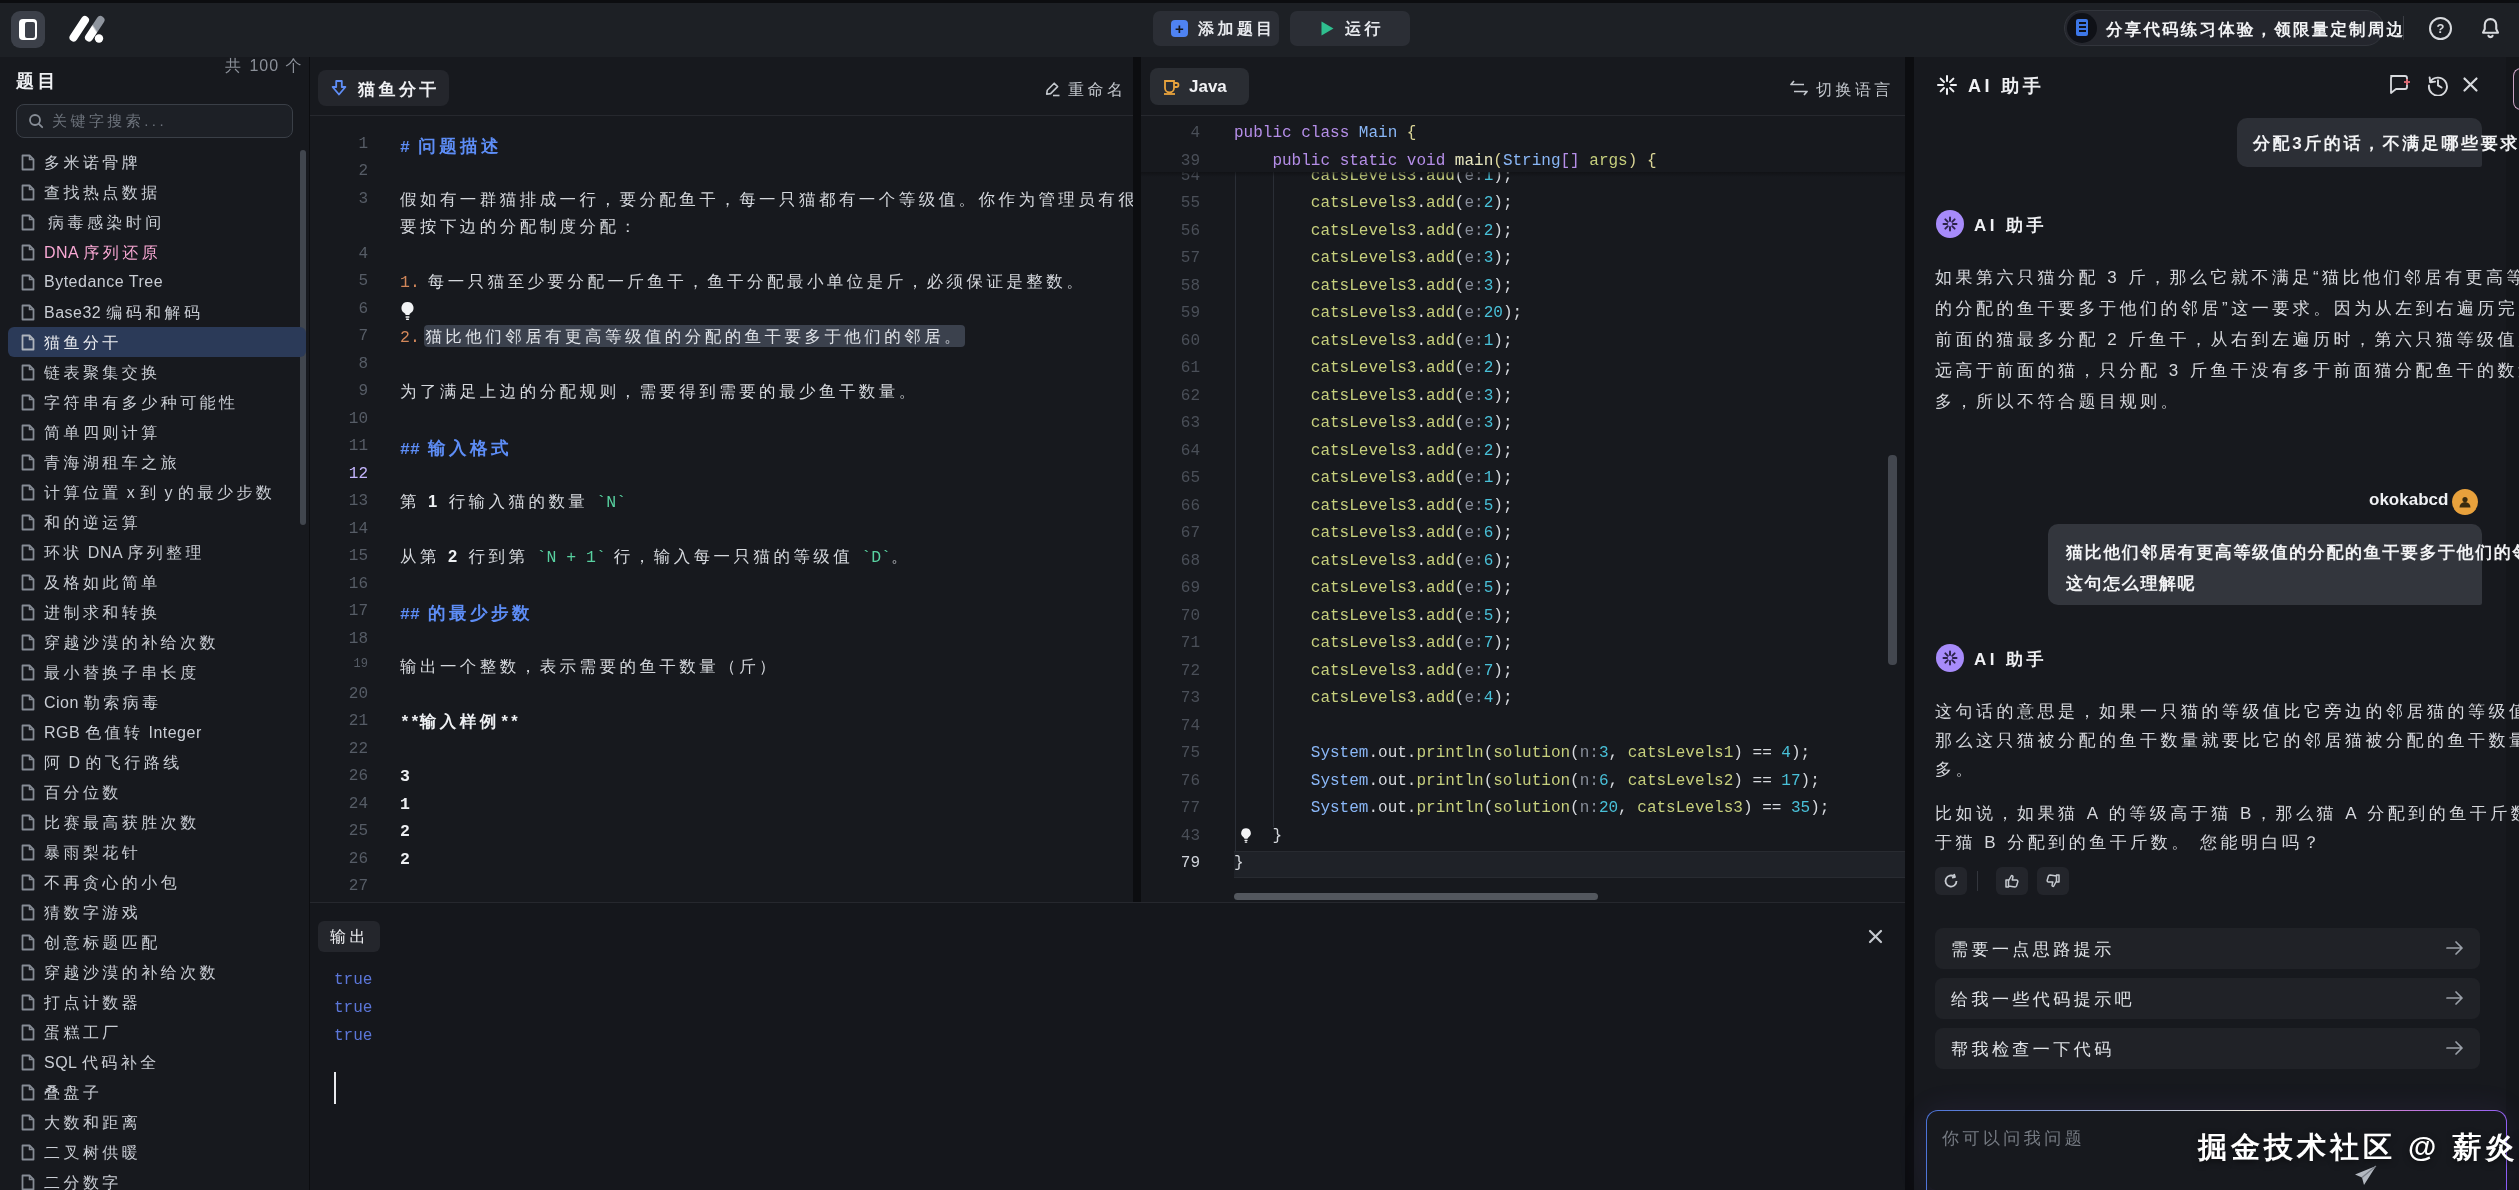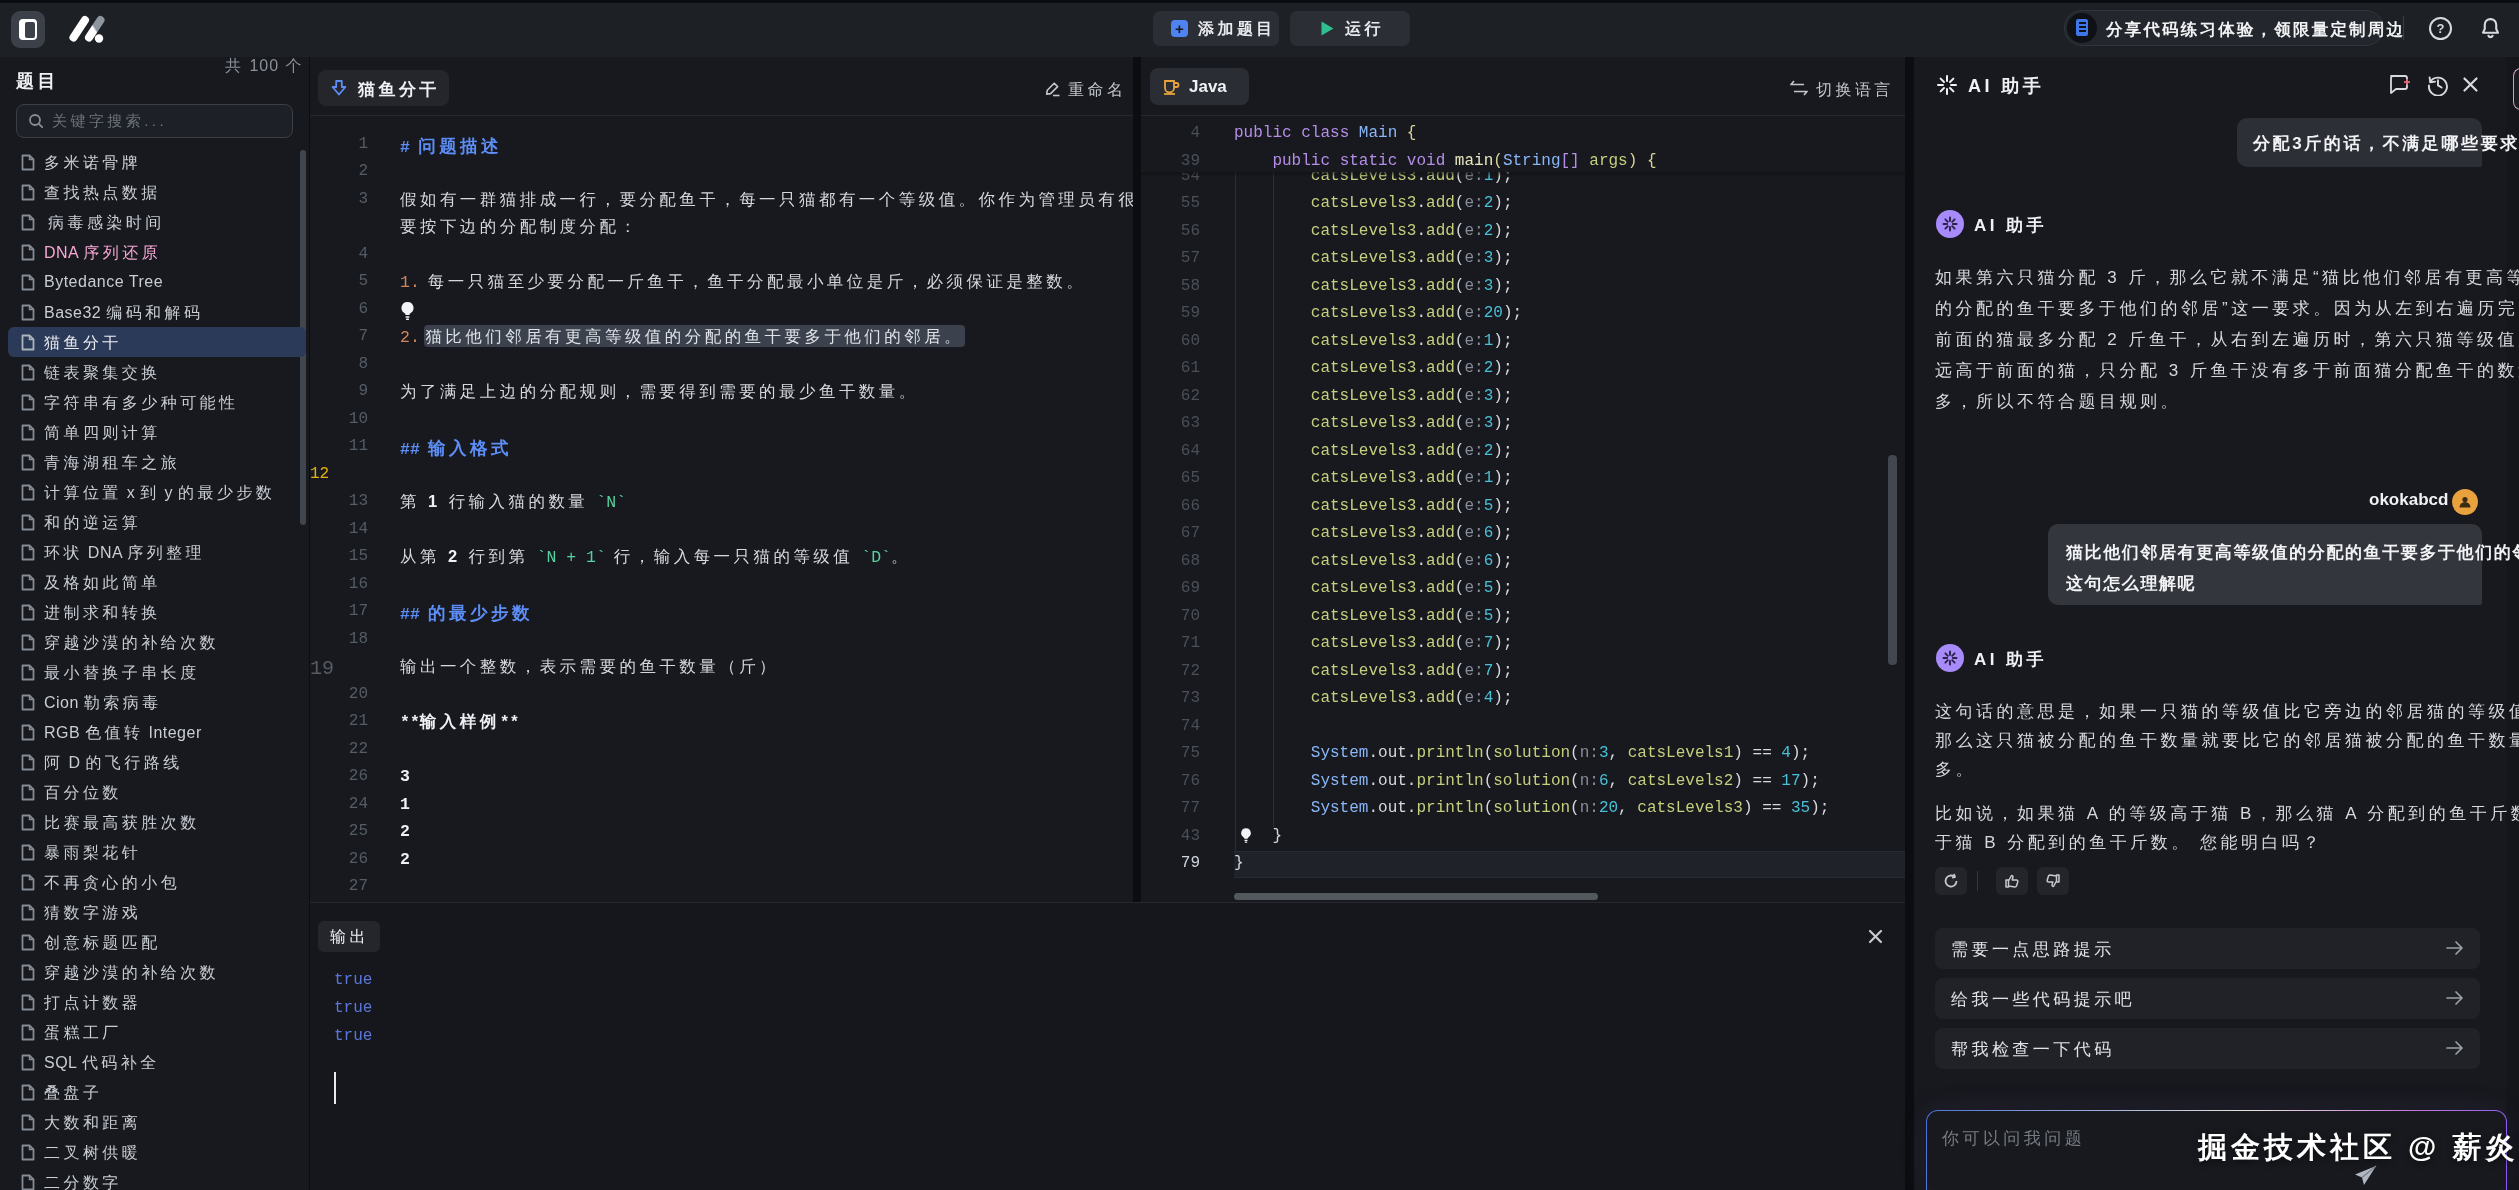--- a/index.html
+++ b/index.html
@@ -282,35 +282,35 @@
 <div class="abs mono" style="left:310px;top:327.0px;width:58px;text-align:right;color:#565c66;font-size:16px">7</div>
       <div class="abs" style="left:400px;top:326.0px;font-size:16.5px;color:#d5d8dd;white-space:nowrap"><span class="mono" style="color:#d2875a">2.</span><span> </span><span class="cjk" style="background:#3b414d;border-radius:4px;padding:2px 1px;color:#dfe2e7">猫比他们邻居有更高等级值的分配的鱼干要多于他们的邻居。</span></div>
 <div class="abs mono" style="left:310px;top:354.5px;width:58px;text-align:right;color:#565c66;font-size:16px">8</div>
       <div class="abs" style="left:400px;top:353.5px;font-size:16.5px;color:#d5d8dd;white-space:nowrap"></div>
 <div class="abs mono" style="left:310px;top:382.0px;width:58px;text-align:right;color:#565c66;font-size:16px">9</div>
       <div class="abs" style="left:400px;top:381.0px;font-size:16.5px;color:#d5d8dd;white-space:nowrap"><span class="cjk">为了满足上边的分配规则，需要得到需要的最少鱼干数量。</span></div>
 <div class="abs mono" style="left:310px;top:409.5px;width:58px;text-align:right;color:#565c66;font-size:16px">10</div>
       <div class="abs" style="left:400px;top:408.5px;font-size:16.5px;color:#d5d8dd;white-space:nowrap"></div>
 <div class="abs mono" style="left:310px;top:437.0px;width:58px;text-align:right;color:#565c66;font-size:16px">11</div>
       <div class="abs" style="left:400px;top:436.0px;font-size:16.5px;color:#d5d8dd;white-space:nowrap"><span class="mono" style="color:#5d8df6;font-weight:700">##</span><span class="cjk" style="color:#5d8df6;font-weight:700;font-size:17.5px"> 输入格式</span></div>
-<div class="abs mono" style="left:310px;top:464.5px;width:58px;color:#eab308;font-size:16px">12</div>
+<div class="abs mono" style="left:310px;top:464.5px;width:58px;text-align:right;color:#c4b5fd;font-size:16px">12</div>
       <div class="abs" style="left:400px;top:463.5px;font-size:16.5px;color:#d5d8dd;white-space:nowrap"></div>
 <div class="abs mono" style="left:310px;top:492.0px;width:58px;text-align:right;color:#565c66;font-size:16px">13</div>
       <div class="abs" style="left:400px;top:491.0px;font-size:16.5px;color:#d5d8dd;white-space:nowrap"><span class="cjk">第 <b style="color:#eef0f3">1</b> 行输入猫的数量 <span class="mono" style="color:#58d1a0;letter-spacing:0">`N`</span></span></div>
 <div class="abs mono" style="left:310px;top:519.5px;width:58px;text-align:right;color:#565c66;font-size:16px">14</div>
       <div class="abs" style="left:400px;top:518.5px;font-size:16.5px;color:#d5d8dd;white-space:nowrap"></div>
 <div class="abs mono" style="left:310px;top:547.0px;width:58px;text-align:right;color:#565c66;font-size:16px">15</div>
       <div class="abs" style="left:400px;top:546.0px;font-size:16.5px;color:#d5d8dd;white-space:nowrap"><span class="cjk">从第 <b style="color:#eef0f3">2</b> 行到第 <span class="mono" style="color:#58d1a0;letter-spacing:0">`N + 1`</span> 行，输入每一只猫的等级值 <span class="mono" style="color:#58d1a0;letter-spacing:0">`D`</span>。</span></div>
 <div class="abs mono" style="left:310px;top:574.5px;width:58px;text-align:right;color:#565c66;font-size:16px">16</div>
       <div class="abs" style="left:400px;top:573.5px;font-size:16.5px;color:#d5d8dd;white-space:nowrap"></div>
 <div class="abs mono" style="left:310px;top:602.0px;width:58px;text-align:right;color:#565c66;font-size:16px">17</div>
       <div class="abs" style="left:400px;top:601.0px;font-size:16.5px;color:#d5d8dd;white-space:nowrap"><span class="mono" style="color:#5d8df6;font-weight:700">##</span><span class="cjk" style="color:#5d8df6;font-weight:700;font-size:17.5px"> 的最少步数</span></div>
 <div class="abs mono" style="left:310px;top:629.5px;width:58px;text-align:right;color:#565c66;font-size:16px">18</div>
       <div class="abs" style="left:400px;top:628.5px;font-size:16.5px;color:#d5d8dd;white-space:nowrap"></div>
-<div class="abs mono" style="left:310px;top:657.0px;width:58px;text-align:left;color:#565c66;font-size:20px">19</div>
+<div class="abs mono" style="left:310px;top:657.0px;width:58px;text-align:right;color:#565c66;font-size:12px">19</div>
       <div class="abs" style="left:400px;top:656.0px;font-size:16.5px;color:#d5d8dd;white-space:nowrap"><span class="cjk">输出一个整数，表示需要的鱼干数量（斤）</span></div>
 <div class="abs mono" style="left:310px;top:684.5px;width:58px;text-align:right;color:#565c66;font-size:16px">20</div>
       <div class="abs" style="left:400px;top:683.5px;font-size:16.5px;color:#d5d8dd;white-space:nowrap"></div>
 <div class="abs mono" style="left:310px;top:712.0px;width:58px;text-align:right;color:#565c66;font-size:16px">21</div>
       <div class="abs" style="left:400px;top:711.0px;font-size:16.5px;color:#d5d8dd;white-space:nowrap"><span class="mono" style="color:#eef0f3;font-weight:700">**</span><span class="cjk" style="color:#eef0f3;font-weight:700">输入样例</span><span class="mono" style="color:#eef0f3;font-weight:700">**</span></div>
 <div class="abs mono" style="left:310px;top:739.5px;width:58px;text-align:right;color:#565c66;font-size:16px">22</div>
       <div class="abs" style="left:400px;top:738.5px;font-size:16.5px;color:#d5d8dd;white-space:nowrap"></div>
 <div class="abs mono" style="left:310px;top:767.0px;width:58px;text-align:right;color:#565c66;font-size:16px">26</div>
       <div class="abs" style="left:400px;top:766.0px;font-size:16.5px;color:#d5d8dd;white-space:nowrap"><span class="mono" style="color:#eef0f3;font-weight:700">3</span></div>
 <div class="abs mono" style="left:310px;top:794.5px;width:58px;text-align:right;color:#565c66;font-size:16px">24</div>

